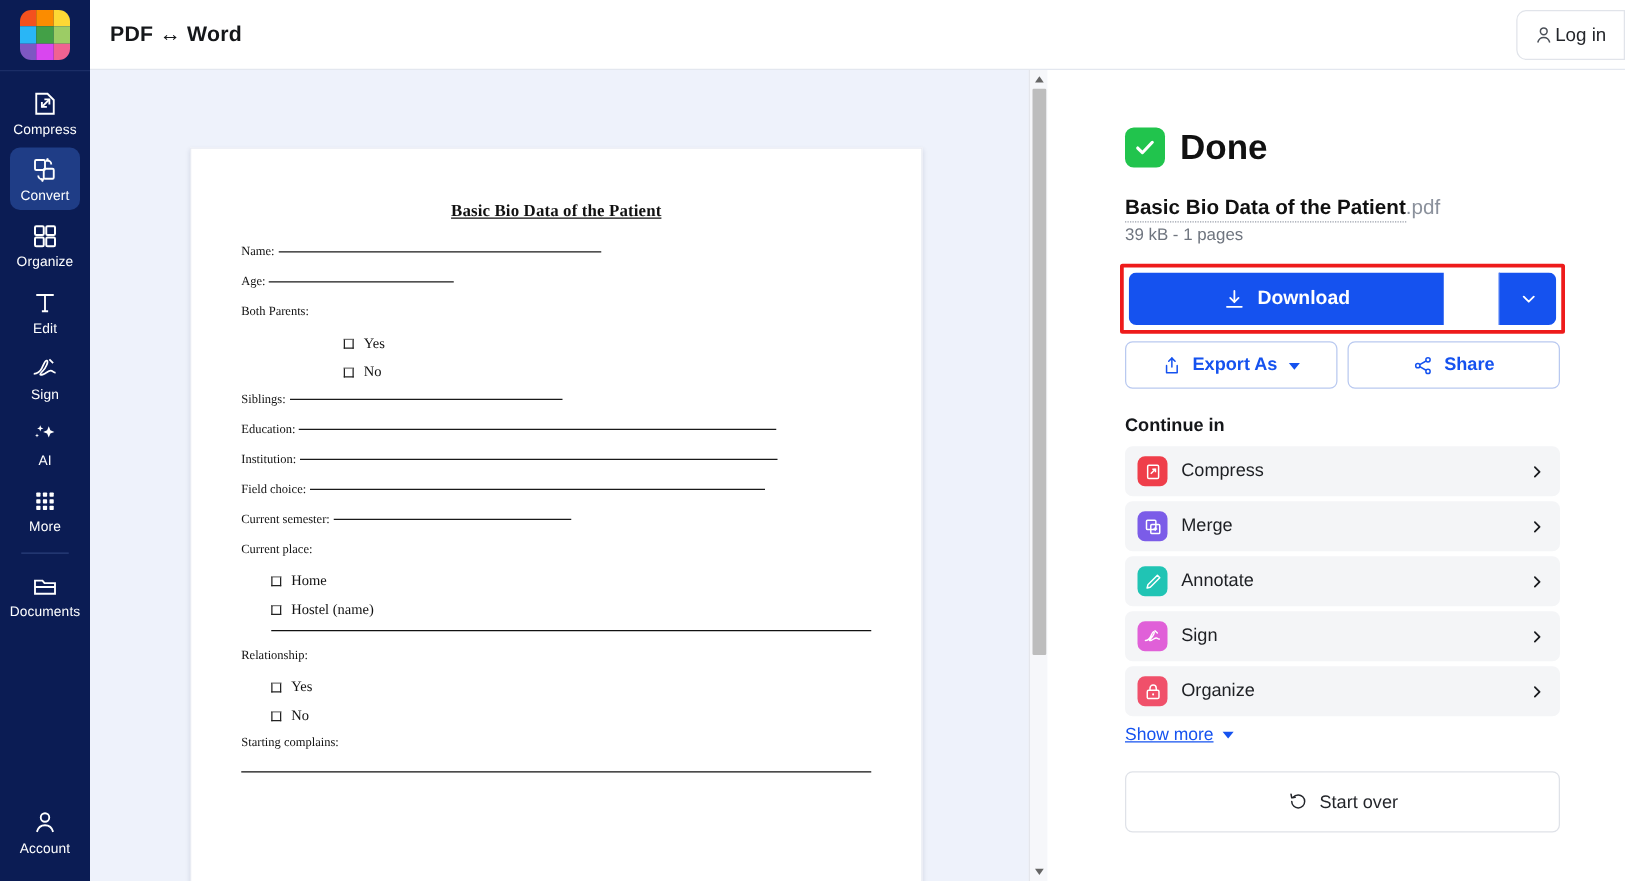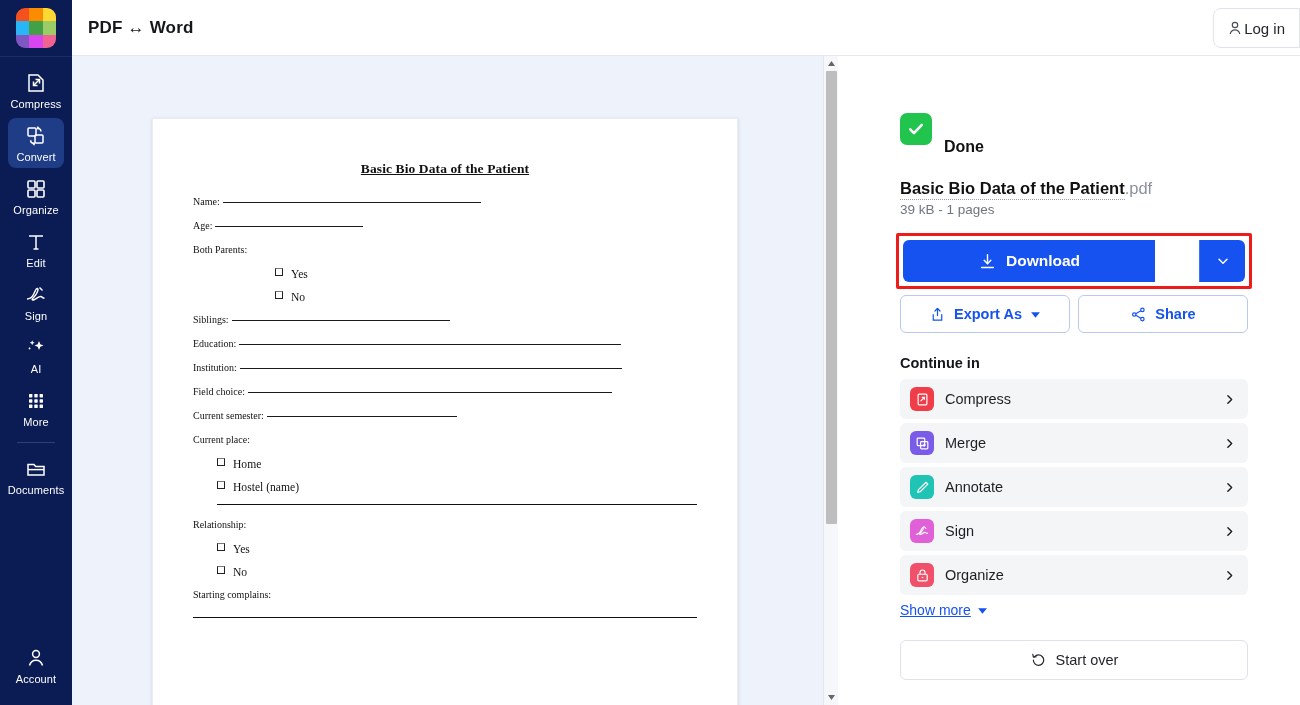--- a/index.html
+++ b/index.html
@@ -68,21 +68,21 @@
     border: 1px solid #e9ecf3;
   }
   .doc { padding: 42px 40px 0 40px; font-family: "Liberation Serif", serif; color: #111; }
   .doc-title {
     text-align: center; font-size: 13.5px; font-weight: bold;
     text-decoration: underline; margin-bottom: 19px; letter-spacing: .1px;
   }
   .row { font-size: 10px; margin-bottom: 13px; white-space: nowrap; }
   .row .lead { }
   .rule { display: inline-block; border-bottom: 1px solid #1a1a1a; vertical-align: 2px; margin-left: 3px; }
-  .cbrow { font-size: 11.6px; margin-bottom: 10px; display: flex; }
+  .cbrow { font-size: 11.6px; margin-bottom: 10px; display: flex; align-items: center; }
   .cbrow.ind1 { padding-left: 82px; }
   .cbrow.ind2 { padding-left: 24px; }
   .cbx { width: 8px; height: 8px; border: 1px solid #222; border-top-color: #777; display: inline-block; margin-right: 8px; }
   .longline { border-bottom: 1.4px solid #111; margin: 10px 0 14px 24px; }
   .bottomline { border-bottom: 1.6px solid #111; margin-top: 17px; }
 
   
   .sb {
     position: absolute; right: 0; top: 0; width: 15px; height: 649px;
     background: #f6f7fa; border-left: 1px solid #e4e6ec;
@@ -100,21 +100,21 @@
   
   .rightpanel {
     position: absolute; left: 838px; top: 56px; width: 462px; height: 649px;
     background: #fff; padding: 46px 52px 0 62px;
   }
   .done-row { display: flex; align-items: center; gap: 12px; margin-bottom: 22px; }
   .done-check {
     width: 32px; height: 32px; border-radius: 7px; background: #21c44d;
     display: flex; align-items: center; justify-content: center;
   }
-  .done-lbl { font-size: 16px; font-weight: bold; color: #111; margin-top: 36px; }
+  .done-lbl { font-size: 28px; font-weight: bold; color: #111; }
 
   .fname { font-size: 16.5px; line-height: 20px; margin-bottom: 4px; }
   .fname .base {
     font-weight: bold; color: #111;
     border-bottom: 1px dotted #9aa0ab; padding-bottom: 2px; cursor: text;
   }
   .fname .ext { color: #8b919c; font-weight: normal; }
   .fmeta { font-size: 13.5px; color: #6f757f; margin-bottom: 16px; }
 
   .dl-highlight {
@@ -148,21 +148,21 @@
   }
   .cont-ic { width: 24px; height: 24px; border-radius: 6px; flex: 0 0 24px;
              display: flex; align-items: center; justify-content: center; }
   .cont-lbl { font-size: 14.5px; color: #1d1f23; flex: 1; }
 
   .showmore {
     display: inline-flex; align-items: center; gap: 6px; margin-bottom: 22px;
     font-size: 14px; color: #1552ef; text-decoration: underline; cursor: pointer;
   }
   .startover {
-    width: 100%; height: 40px; border: 1px solid #dfe2e8; border-radius: 6px;
+    width: 100%; height: 49px; border: 1px solid #dfe2e8; border-radius: 6px;
     background: #fff; cursor: pointer;
     display: flex; align-items: center; justify-content: center; gap: 9px;
     font-size: 14.5px; color: #24262b; font-family: "Liberation Sans", sans-serif;
   }
 </style>
 </head>
 <body>
 
 <div id="app">
 

